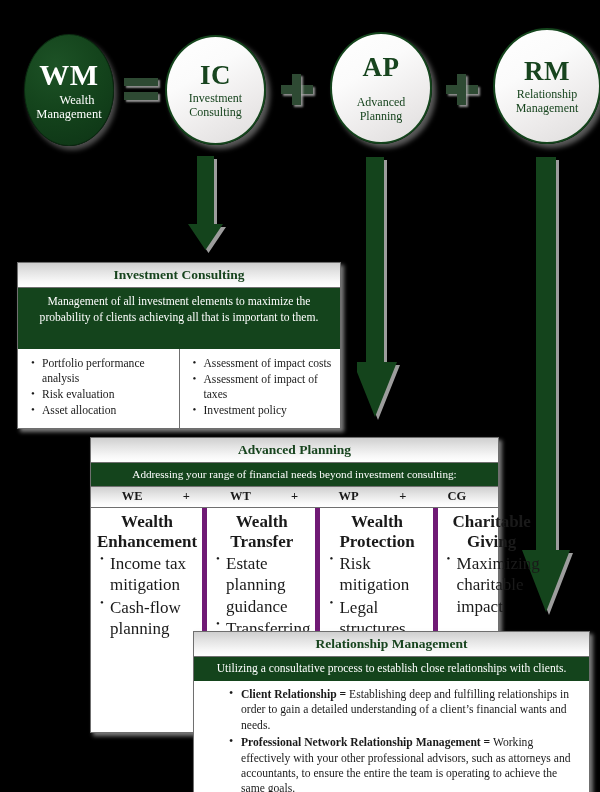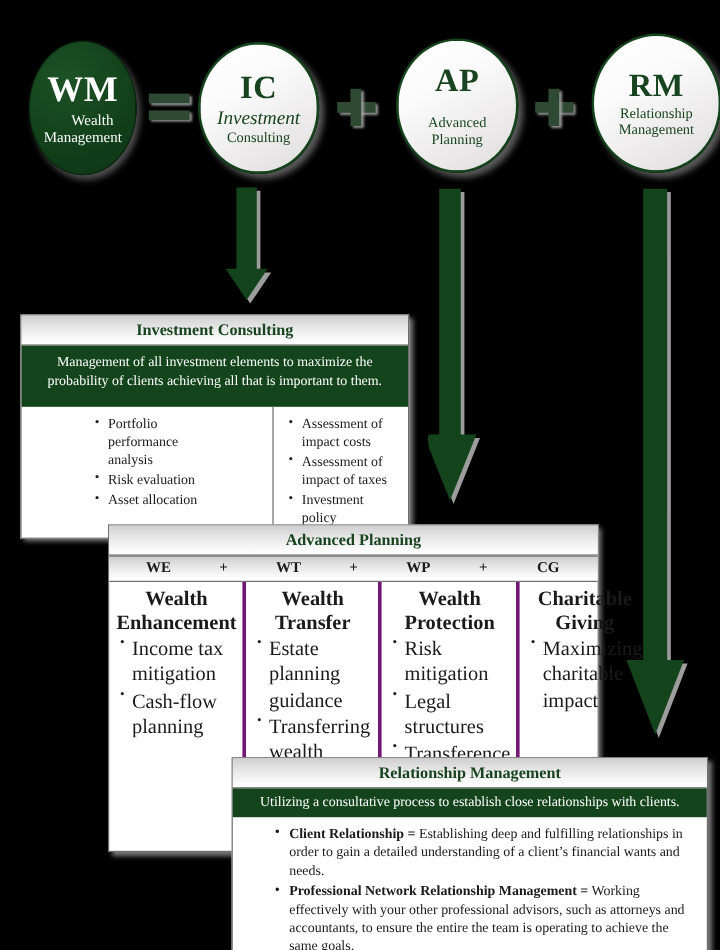--- a/index.html
+++ b/index.html
@@ -106,44 +106,44 @@
     content: "\2022";
     position: absolute;
     left: -11px;
     top: -1px;
     font-size: 11px;
   }
 
   
   #ic-panel { left: 17px; top: 262px; width: 324px; }
   #ic-panel .panel-title { font-size: 13.5px; padding: 4px 0 4px; }
-  #ic-panel .panel-sub { font-size: 11.6px; padding: 6px 9px 14px; line-height: 1.35; }
+  #ic-panel .panel-sub { font-size: 11.6px; padding: 6px 9px 24px; line-height: 1.35; }
   #ic-panel .panel-body { padding: 0; }
-  #ic-panel .col { padding: 7px 7px 8px 9px; font-size: 11.6px; line-height: 1.3; margin-left: 48px; }
+  #ic-panel .col { padding: 7px 7px 8px 9px; font-size: 11.6px; line-height: 1.3; }
   #ic-panel .col + .col { border-left: 1px solid #6f6f6f; }
 
   
   #ap-panel { left: 90px; top: 437px; width: 409px; }
   #ap-panel .panel-title { font-size: 13.5px; padding: 4px 0 4px; }
   #ap-panel .panel-sub { font-size: 11.2px; padding: 5px 6px 6px; }
   .ap-abbrrow {
     display: flex;
     background: linear-gradient(to bottom, #cfcfcf 0%, #e6e6e6 40%, #fafafa 80%, #ffffff 100%);
     border-top: 1px solid #6f6f6f;
     border-bottom: 1px solid #6f6f6f;
     font-weight: bold;
     font-size: 12.5px;
     text-align: center;
     padding: 2px 0 3px;
   }
   .ap-abbrrow .ab { flex: 1; }
   .ap-abbrrow .pl { width: 26px; flex: 0 0 26px; }
   #ap-panel .panel-body { align-items: stretch; }
   #ap-panel .col { padding: 4px 5px 6px 6px; font-size: 17px; line-height: 1.25; }
-  #ap-panel .col + .col { border-left: 3px solid #701a75; }
+  #ap-panel .col + .col { border-left: 5px solid #701a75; }
   .col-head { font-weight: bold; text-align: center; line-height: 1.18; }
   #ap-panel ul.bullets { padding-left: 13px; margin-top: 1px; }
   #ap-panel ul.bullets li::before { left: -10px; }
 
   
   #rm-panel { left: 193px; top: 631px; width: 397px; }
   #rm-panel .panel-title { font-size: 13.5px; padding: 4px 0 4px; }
   #rm-panel .panel-sub { font-size: 11.6px; padding: 5px 6px 6px; }
   #rm-panel .panel-body { padding: 6px 10px 8px 12px; display: block; margin-left: 19px; }
   #rm-panel ul.bullets { padding-left: 16px; font-size: 11.6px; line-height: 1.33; }
@@ -160,21 +160,21 @@
   <div class="full" style="font-size:12.5px;">Management</div>
 </div>
 
 <div class="op" id="op-equals" style="left:124px; top:78px; width:36px; height:26px;">
   <div class="eq-bar" style="left:0; top:0; width:34px; height:8px;"></div>
   <div class="eq-bar" style="left:0; top:14px; width:34px; height:8px;"></div>
 </div>
 
 <div class="circle circle-light" id="node-ic" style="left:165px; top:35px; width:101px; height:110px;">
   <div class="abbr" style="font-size:27px; margin-bottom:3px;font-family:Liberation Serif, serif;">IC</div>
-  <div class="full" style="font-size:16px;font-style:italic;">Investment</div>
+  <div class="full" style="font-size:12px;">Investment</div>
   <div class="full" style="font-size:12px;">Consulting</div>
 </div>
 
 <div class="op" id="op-plus-1" style="left:281px; top:73px; width:34px; height:34px;">
   <div class="plus-h" style="left:0; top:12px; width:32px; height:9px;"></div>
   <div class="plus-v" style="left:11px; top:1px; width:9px; height:31px;"></div>
 </div>
 
 <div class="circle circle-light" id="node-ap" style="left:330px; top:32px; width:102px; height:112px;">
   <div class="abbr" style="font-size:27px; margin-bottom:15px;">AP</div>
@@ -236,20 +236,21 @@
         <li>Assessment of impact costs</li>
         <li>Assessment of impact of taxes</li>
         <li>Investment policy</li>
       </ul>
     </div>
   </div>
 </div>
 
 <div class="panel" id="ap-panel">
   <div class="panel-title">Advanced Planning</div>
+  <div class="panel-sub">Addressing your range of financial needs beyond investment consulting:</div>
 
   <div class="ap-abbrrow">
     <div class="ab">WE</div>
     <div class="pl">+</div>
     <div class="ab">WT</div>
     <div class="pl">+</div>
     <div class="ab">WP</div>
     <div class="pl">+</div>
     <div class="ab">CG</div>
   </div>

